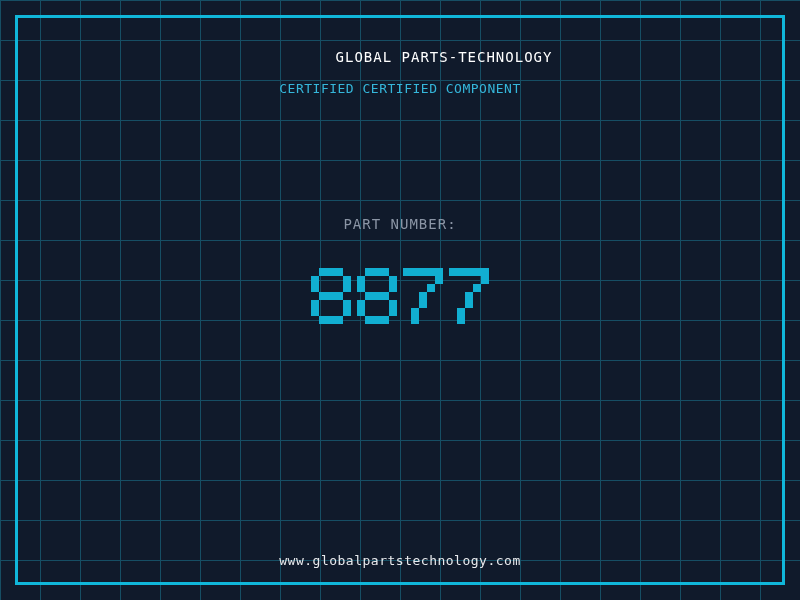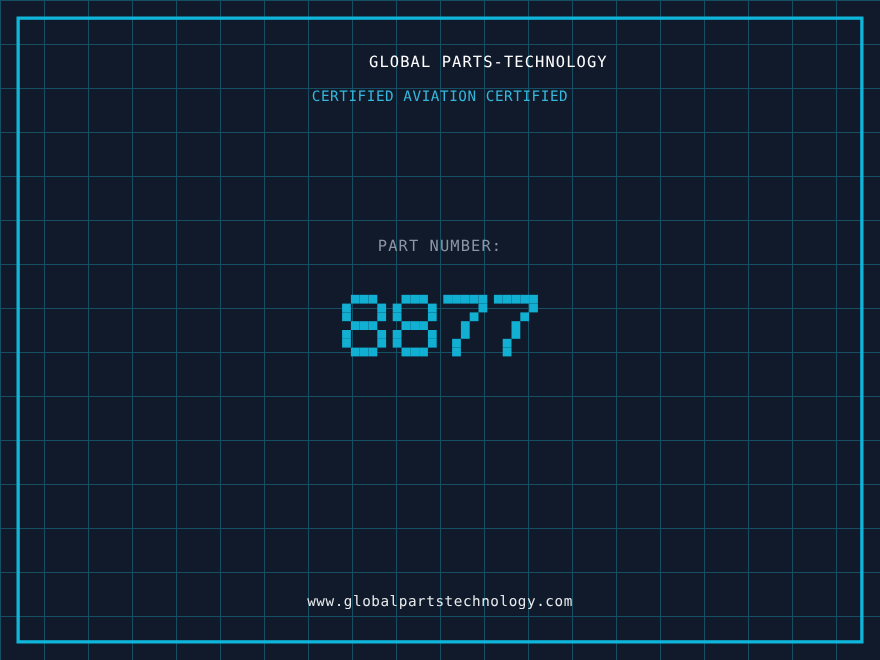--- a/index.html
+++ b/index.html
@@ -68,34 +68,34 @@
     gap: 6px;
   }
   .digit {
     display: grid;
     grid-template-columns: repeat(5, 8px);
     grid-auto-rows: 8px;
   }
   .digit i { display: block; }
   .digit i.on { background: var(--c-digits); }
   .url {
-    top: 540px;
+    top: 553px;
     font-size: 13px;
     letter-spacing: 0.5px;
     color: var(--c-url);
   }
 </style>
 </head>
 <body>
 
 <div class="frame"></div>
 
 <header>
   <div class="centered-text title">GLOBAL PARTS-TECHNOLOGY</div>
-  <div class="centered-text subtitle">CERTIFIED AVIATION CERTIFIED</div>
+  <div class="centered-text subtitle">CERTIFIED CERTIFIED COMPONENT</div>
 </header>
 
 <main>
   <div class="centered-text part-label">PART NUMBER:</div>
   <div class="part-number" aria-label="8877">
       <div class="digit">
         <i></i>
         <i class="on"></i>
         <i class="on"></i>
         <i class="on"></i>

